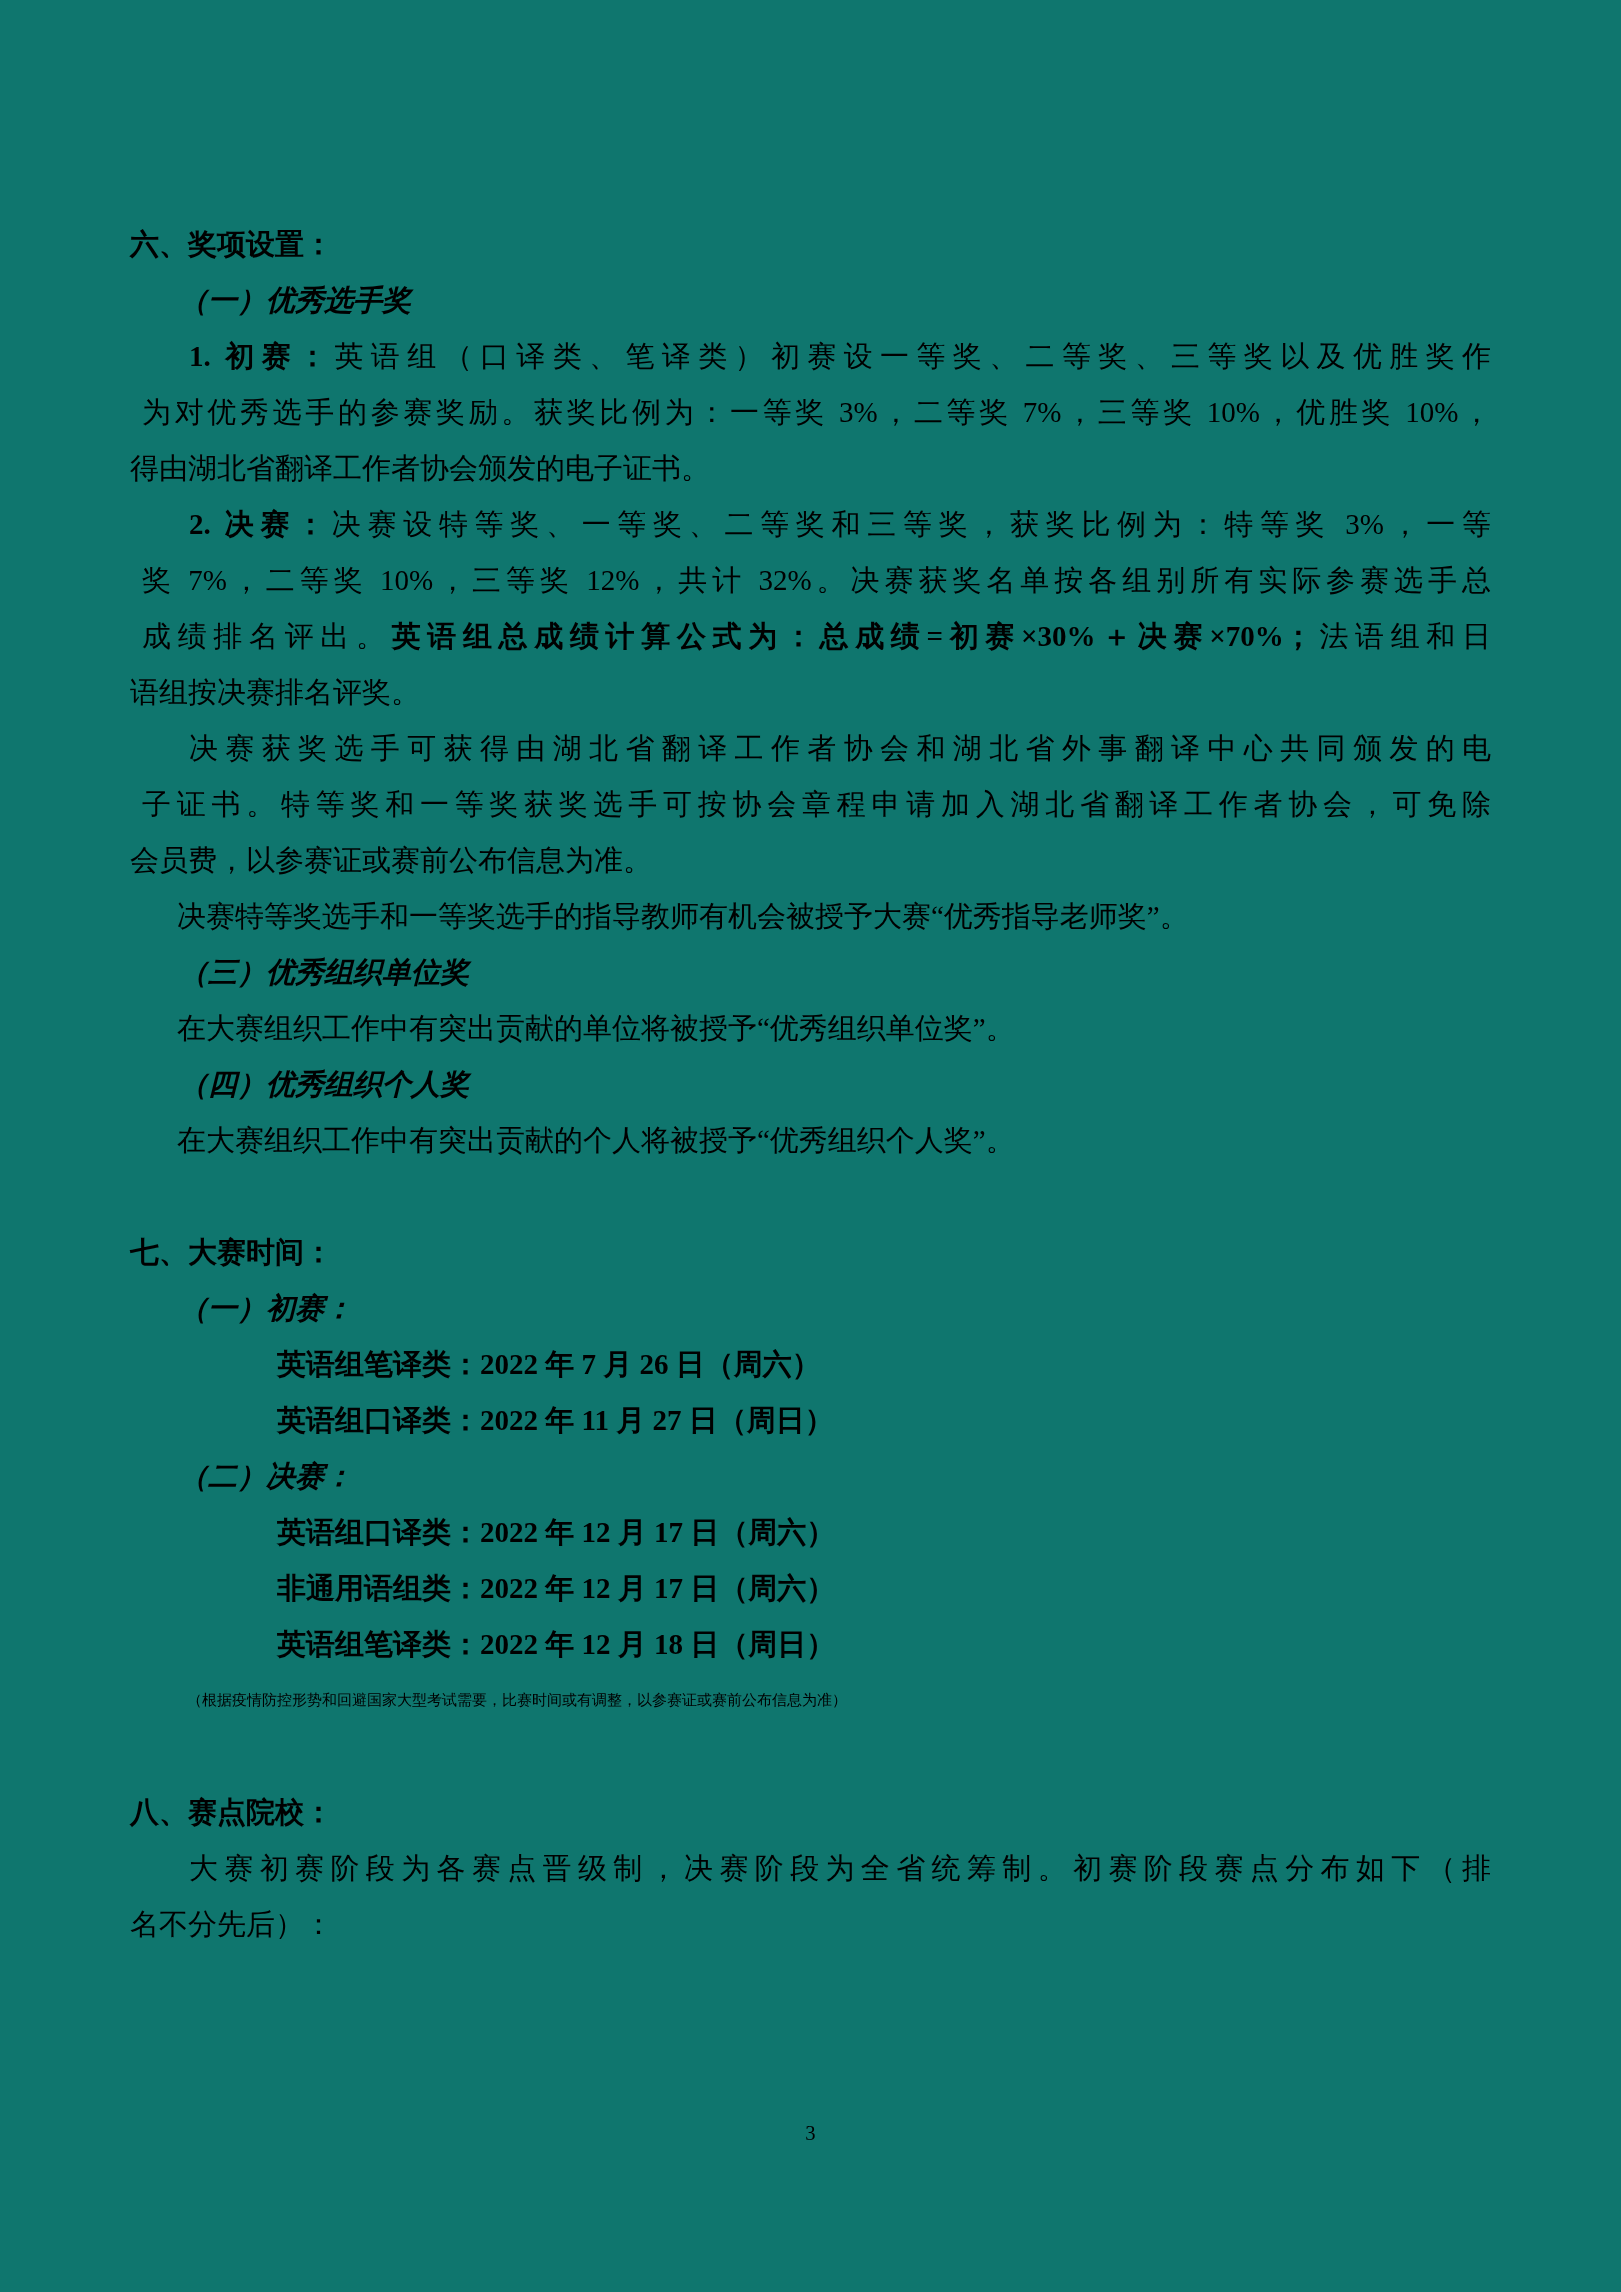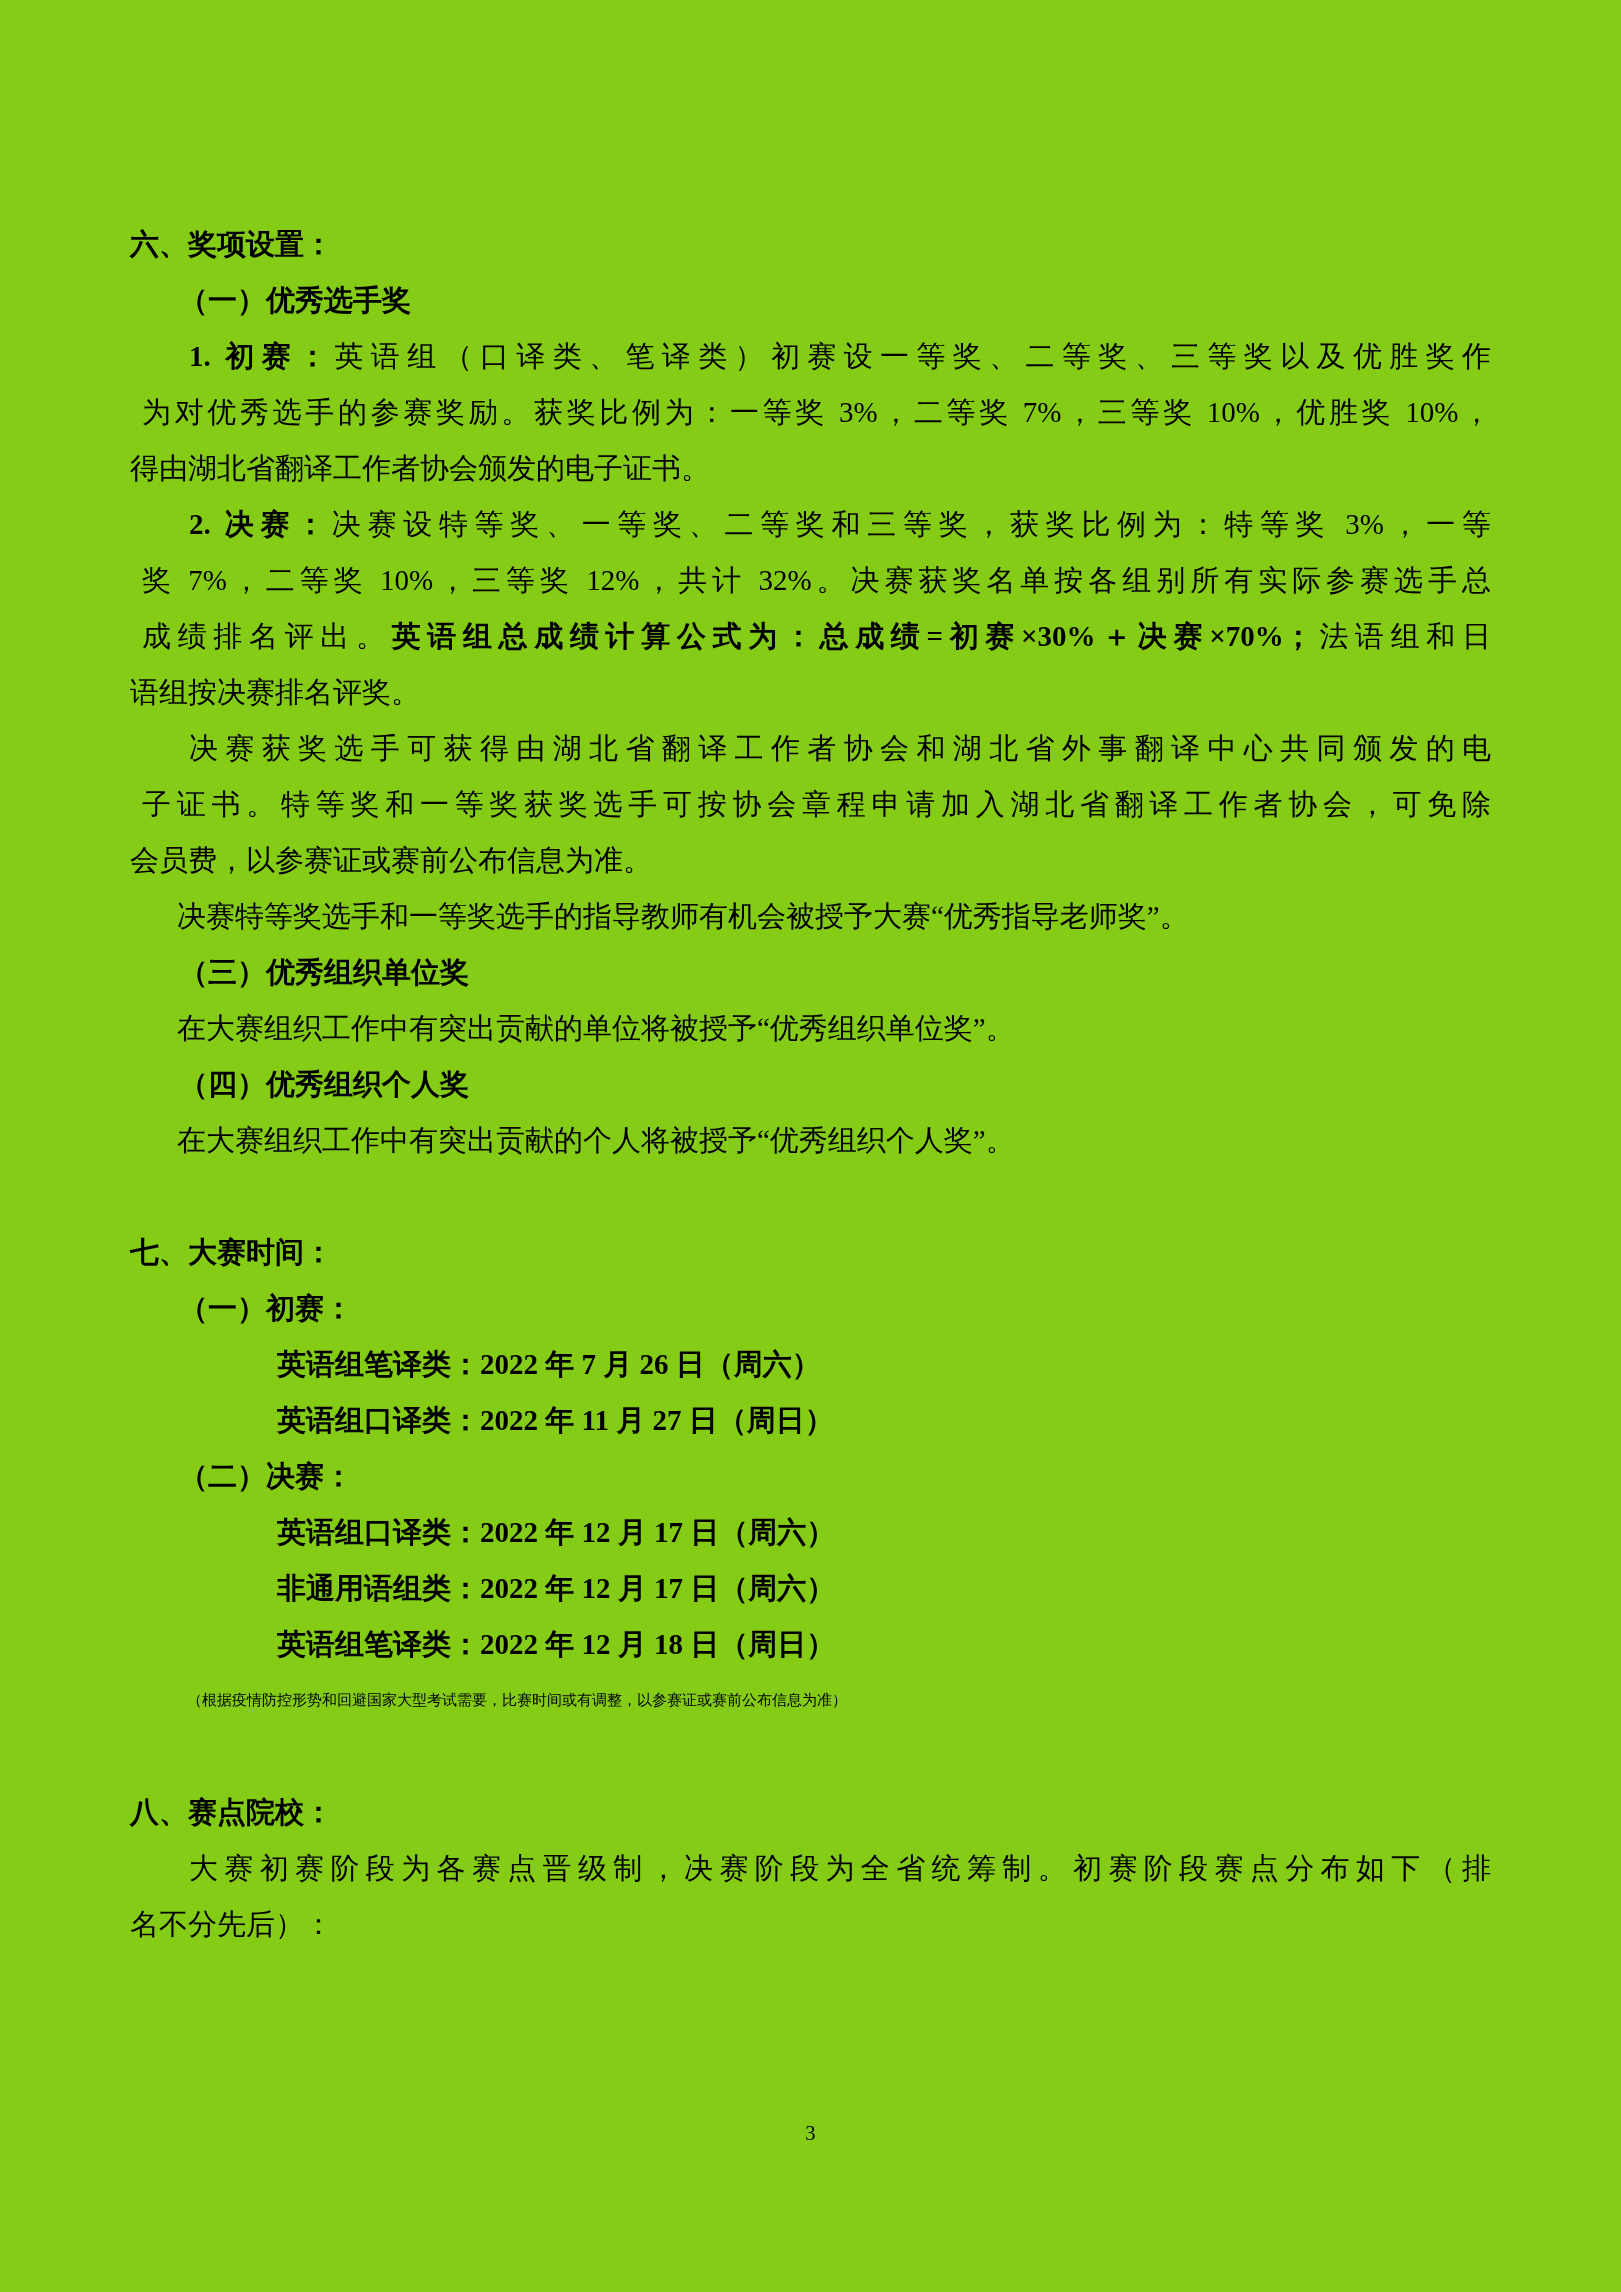--- a/index.html
+++ b/index.html
@@ -4,21 +4,21 @@
 <style>
   html, body {
     margin: 0;
     padding: 0;
     background: #888;
   }
   .page {
     position: relative;
     width: 1621px;
     height: 2293px;
-    background: #84cc16;
+    background: #0f766e;
     margin: 0 auto;
     overflow: hidden;
     font-family: "Liberation Serif", "DejaVu Serif", serif;
     color: #000000;
   }
   .content {
     position: absolute;
     left: 130px;
     top: 216px;
     width: 1361px;
@@ -34,20 +34,21 @@
     margin-left: 12px;
   }
   .h1 {
     font-weight: 700;
     font-family: "Liberation Sans", "DejaVu Sans", sans-serif;
   }
   .h2 {
     font-weight: 700;
     font-family: "Liberation Sans", "DejaVu Sans", sans-serif;
     padding-left: 49px;
+    font-style: italic;
   }
   .ind {
     padding-left: 47px;
   }
   .date {
     padding-left: 147px;
     font-weight: 700;
   }
   .note {
     font-size: 15px;

